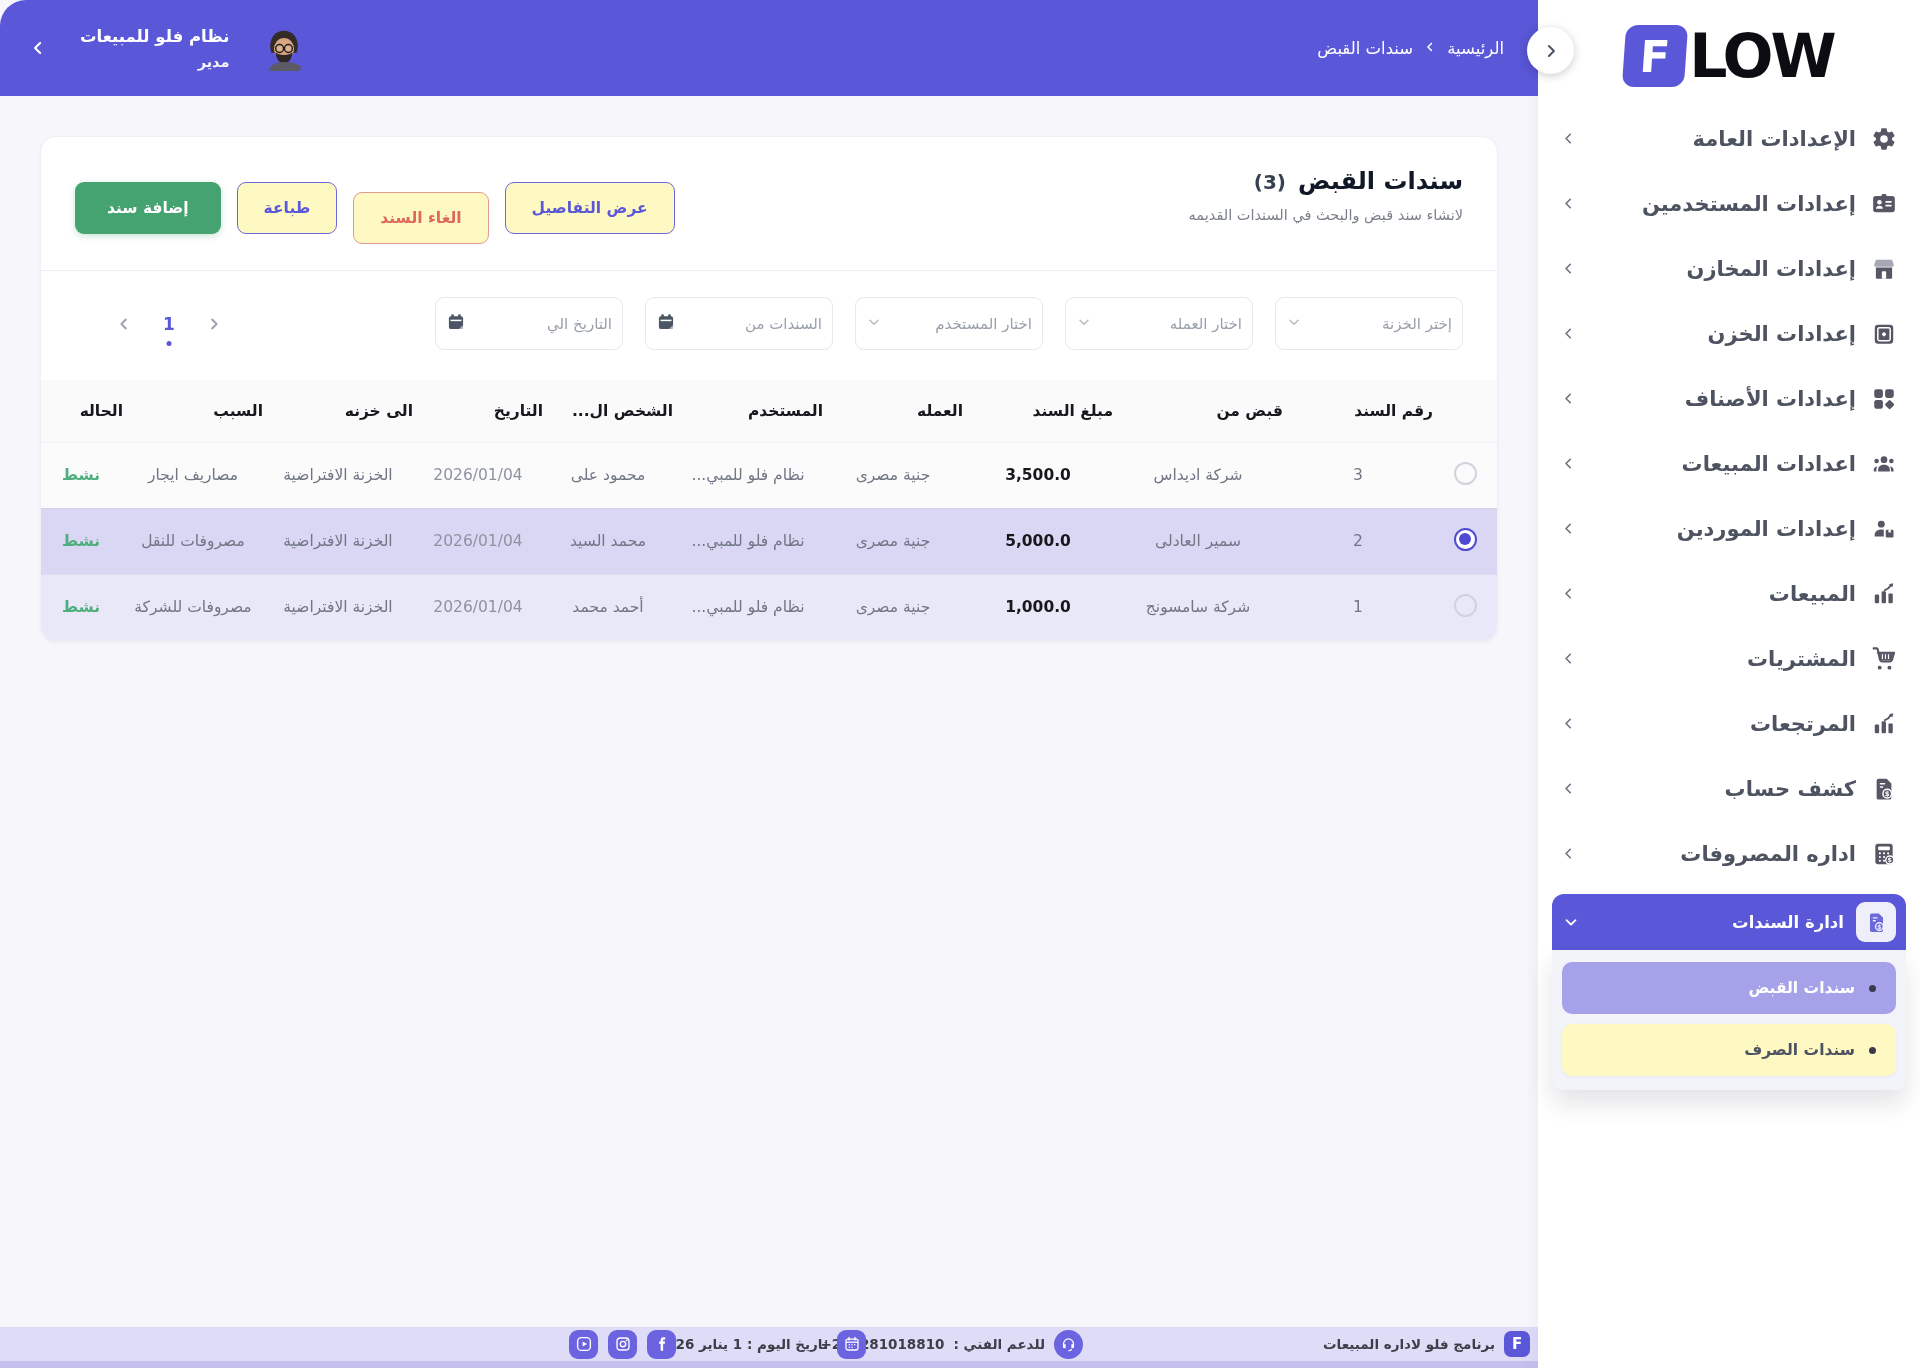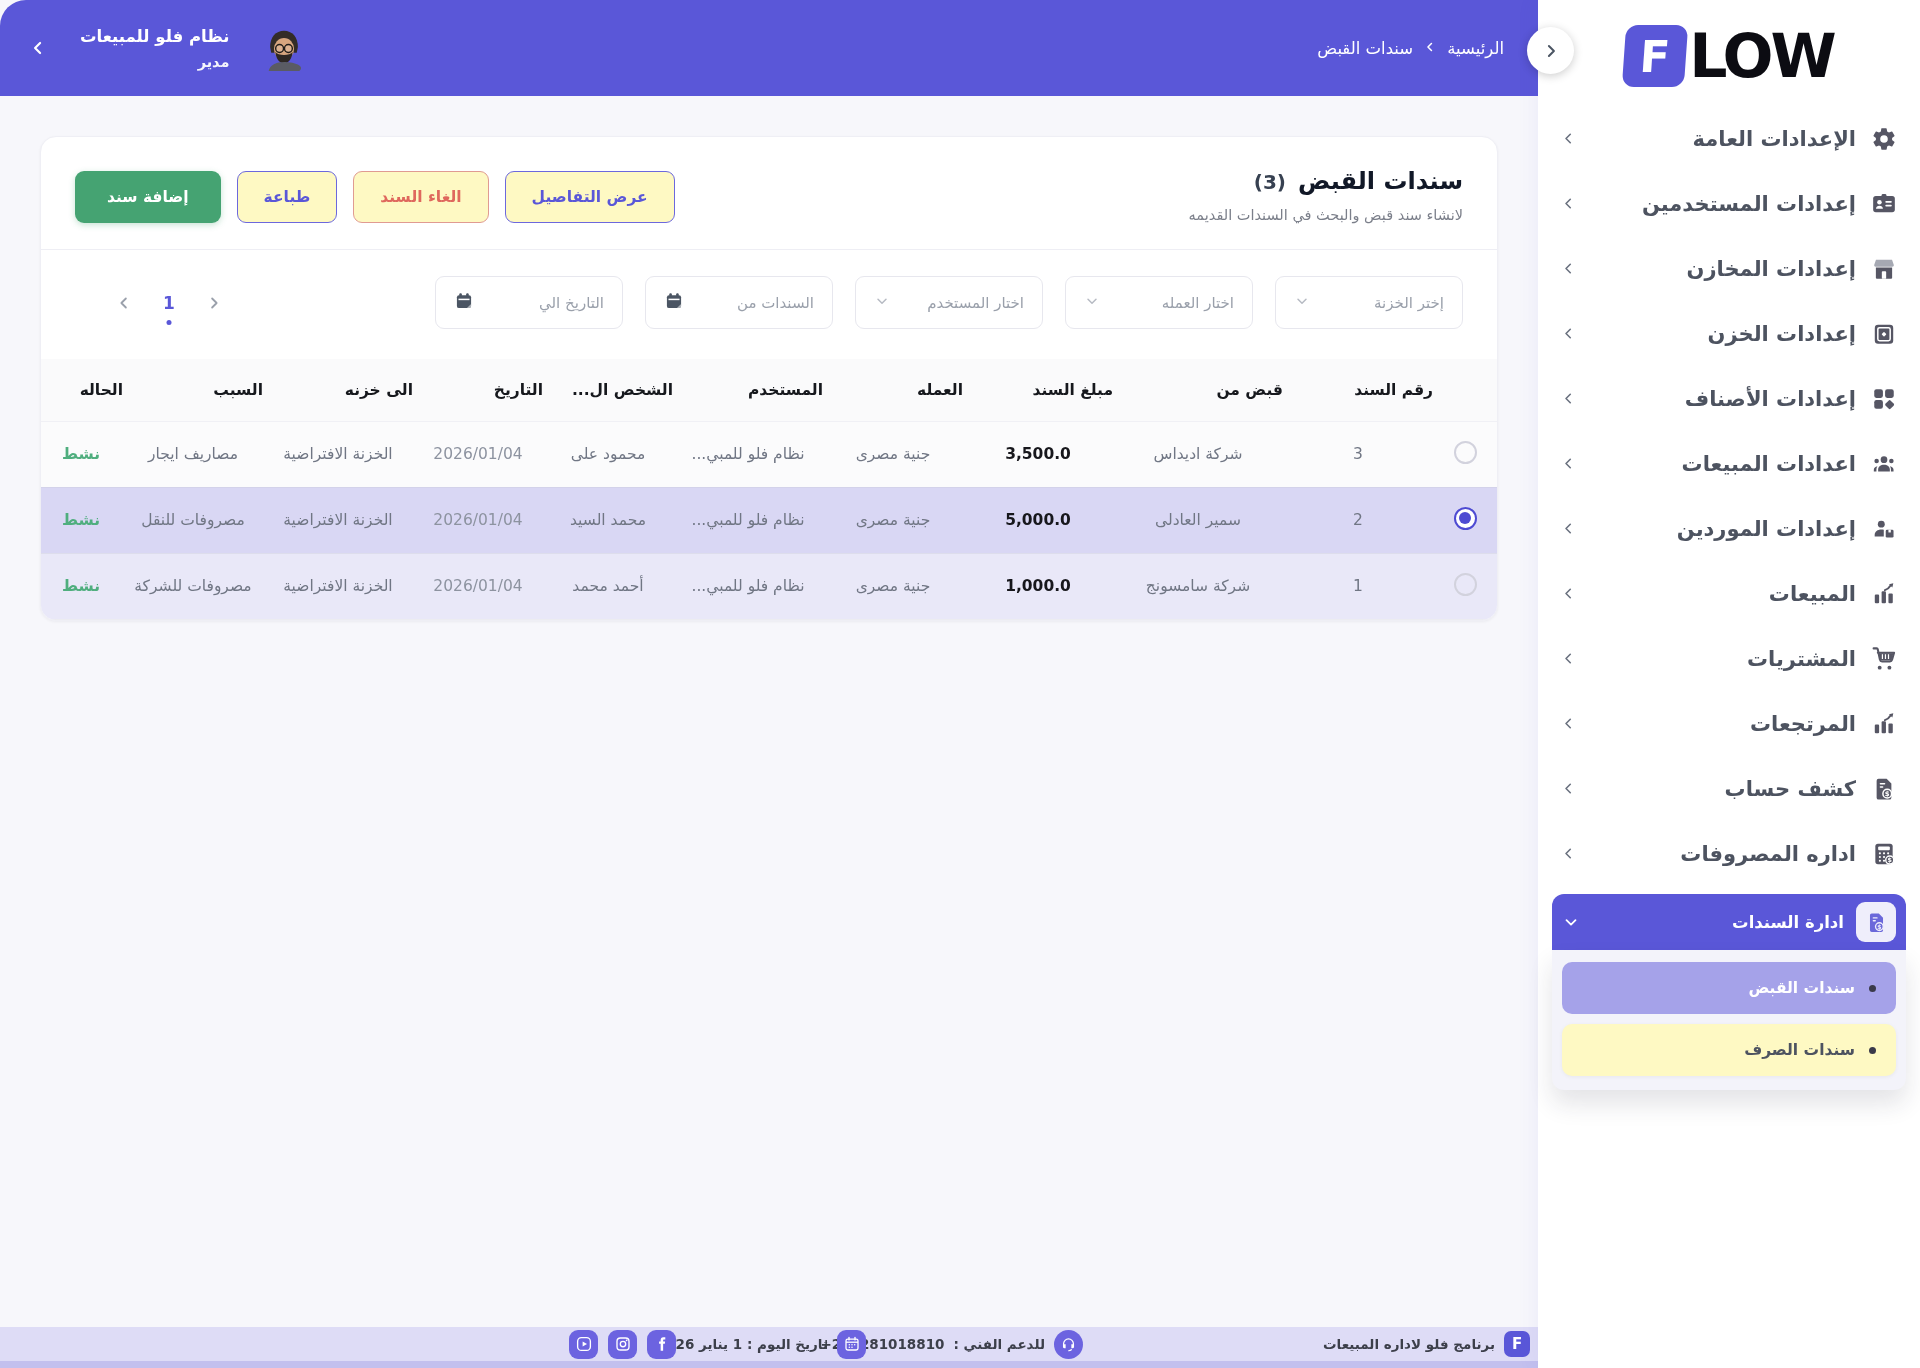--- a/index.html
+++ b/index.html
@@ -49,26 +49,26 @@
           box-shadow:0 1px 3px rgba(17,24,39,.05); overflow:hidden; }
   .card-top { display:flex; align-items:flex-start; justify-content:space-between; padding:30px 34px 26px; }
   .title-line { display:flex; align-items:baseline; gap:12px; }
   .page-title { font-size:24px; font-weight:800; color:#111827; }
   .count { font-size:20px; font-weight:600; color:#374151; }
   .subtitle { margin-top:12px; font-size:14.5px; color:#7b7f8a; }
   .btns { display:flex; gap:16px; align-items:center; margin-top:4px; }
   .btn { height:52px; border-radius:9px; font-size:15.5px; font-weight:700; padding:0 26px;
          display:flex; align-items:center; background:#fef9c3; font-family:inherit; cursor:pointer; }
   .btn-outline-purple { border:1.5px solid #6c68dd; color:#5a57d8; }
-  .btn-outline-red { border:1.5px solid #e09b92; color:#df685d; }
+  .btn-outline-red { border:1.5px solid #e09b92; color:#df685d;margin-top:21px; }
   .btn-green { background:#45a372; color:#fff; border:none; padding:0 32px; box-shadow:0 2px 6px rgba(69,163,114,.3); }
   .divider { border-top:1px solid #eeeef4; }
   .filters-row { display:flex; align-items:center; gap:22px; padding:26px 34px 30px; }
   .filter { width:188px; height:53px; border:1px solid #e7e7ee; border-radius:9px; display:flex; align-items:center;
-            justify-content:space-between; padding:0 18px; color:#9aa0ab; font-size:15px; background:#fff; cursor:pointer; }
+            justify-content:space-between; padding:0 10px; color:#9aa0ab; font-size:15px; background:#fff; cursor:pointer; }
   .pagination { margin-inline-start:auto; display:flex; align-items:center; gap:30px; padding-left:40px; }
   .pagenum { position:relative; color:#5a57d8; font-weight:700; font-size:17px; cursor:pointer; }
   .pagenum::after { content:""; position:absolute; right:50%; transform:translateX(50%); bottom:-12px;
                     width:5px; height:5px; border-radius:50%; background:#5a57d8; }
   .pg-chev { cursor:pointer; display:flex; }
 
   table { width:100%; border-collapse:collapse; table-layout:fixed; }
   thead th { background:#fafafb; height:62px; font-size:15.5px; color:#16181d; font-weight:700;
              border-bottom:1px solid #f0f0f5; text-align:right; }
   tbody td { height:66px; text-align:center; font-size:15.5px; color:#707684; }

